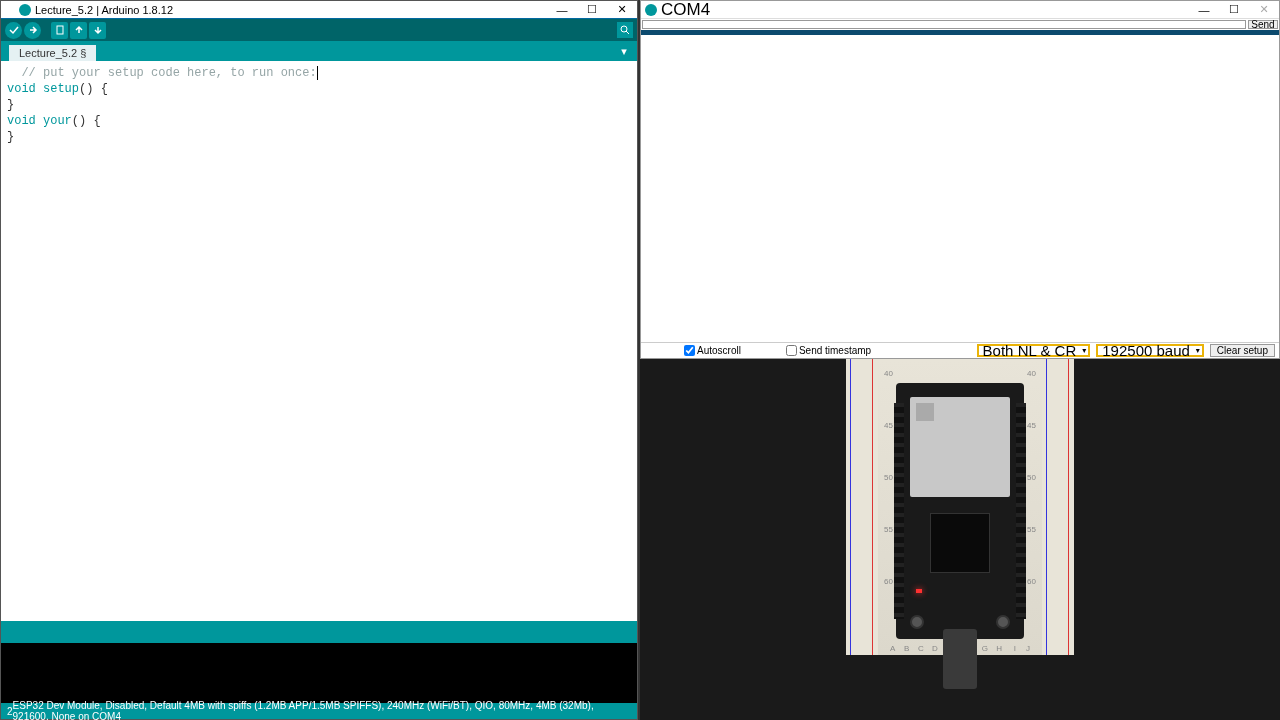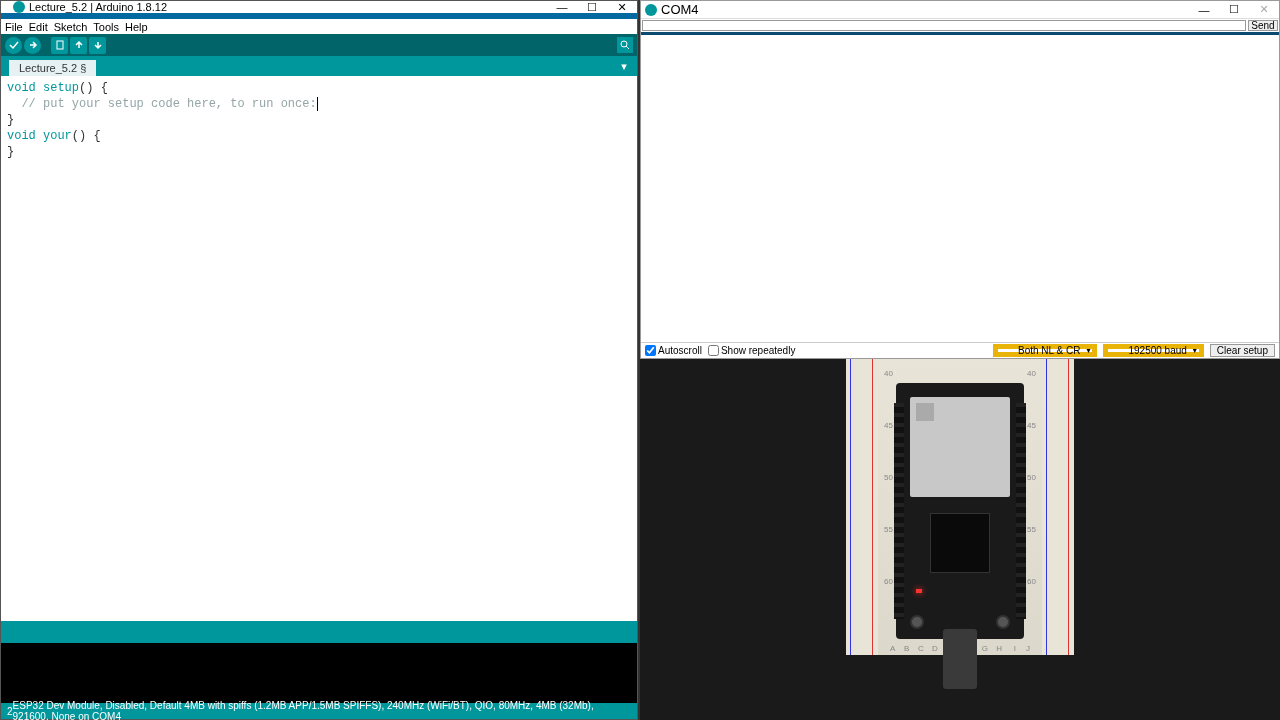--- a/index.html
+++ b/index.html
@@ -1,20 +1,20 @@
 <!DOCTYPE html>
 <html><head>
 <meta charset="utf-8">
 <style>
 * { margin: 0; padding: 0; box-sizing: border-box; }
 body { font-family: Arial, sans-serif; font-size: 11px; background: #333; width: 1280px; height: 720px; overflow: hidden; position: relative; }
 
 
 .arduino-window { position: absolute; left: 0; top: 0; width: 638px; height: 720px; background: #fff; display: flex; flex-direction: column; border: 1px solid #555; }
-.arduino-titlebar { height: 18px; background: #fff; display: flex; align-items: center; padding-left: 12px; border-bottom: 6px solid #0369a1; }
+.arduino-titlebar { height: 18px; background: #fff; display: flex; align-items: center; padding-left: 18px; border-bottom: 1px solid #0369a1; }
 .arduino-icon { width: 12px; height: 12px; border-radius: 50%; background: #00979C; margin-right: 4px; }
 .arduino-title { flex: 1; color: #000; font-size: 11px; }
 .win-controls { display: flex; }
 .win-btn { width: 30px; height: 18px; display: flex; align-items: center; justify-content: center; font-size: 11px; cursor: pointer; }
 
 .menubar { height: 15px; background: #fff; display: flex; align-items: center; padding-left: 2px; gap: 2px; font-size: 11px; color: #000; }
 .menubar span { padding: 0 2px; cursor: pointer; }
 
 .toolbar { height: 22px; background: #006468; display: flex; align-items: center; padding: 2px 4px; gap: 2px; }
 .tb-btn { width: 17px; height: 17px; border-radius: 50%; background: #00979C; display: flex; align-items: center; justify-content: center; cursor: pointer; color: #fff; font-size: 9px; }
@@ -34,33 +34,33 @@
 .statusbar { height: 22px; background: #00979C; }
 .console { height: 60px; background: #000; }
 .bottombar { height: 16px; background: #00979C; display: flex; align-items: center; padding: 0 6px; color: #fff; font-size: 10px; }
 .bottom-left { }
 .bottom-right { margin-left: auto; }
 
 
 .serial-window { position: absolute; left: 640px; top: 0; width: 640px; height: 359px; background: #fff; border: 1px solid #999; display: flex; flex-direction: column; }
 .serial-titlebar { height: 18px; background: #fff; display: flex; align-items: center; padding-left: 4px; border-bottom: 1px solid #ddd; }
 .serial-icon { width: 12px; height: 12px; border-radius: 50%; background: #00979C; margin-right: 4px; }
-.serial-title { flex: 1; color: #000; font-size: 13px; }
-
-.serial-input-row { height: 16px; display: flex; border-bottom: 3px solid #0c4a6e; padding: 1px; gap: 2px; }
+.serial-title { flex: 1; color: #000; font-size: 17px; }
+
+.serial-input-row { height: 16px; display: flex; border-bottom: 5px solid #0c4a6e; padding: 1px; gap: 2px; }
 .serial-input { flex: 1; border: 1px solid #999; font-size: 10px; padding: 0 2px; }
 .send-btn { width: 30px; font-size: 10px; border: 1px solid #999; background: #efefef; cursor: pointer; display:flex; align-items:center; justify-content:center; }
 
 .serial-output { flex: 1; background: #fff; }
 
 .serial-bottom { height: 16px; display: flex; align-items: center; padding: 0 4px; gap: 6px; font-size: 10px; border-top: 1px solid #ccc; }
-.chk { display: flex; align-items: center; gap: 2px; }
+.chk { display: flex; align-items: center; gap: 2px; margin-left: 39px; }
 .chk input { width: 11px; height: 11px; }
 .serial-bottom-spacer { flex: 1; }
-.dropdown { border: 5px solid #eab308; font-size: 10px; padding: 0 12px 0 20px; background: #fff; position: relative; height: 13px; display:flex; align-items:center; }
+.dropdown { border: 2px solid #eab308; font-size: 15px; padding: 0 12px 0 4px; background: #fff; position: relative; height: 13px; display:flex; align-items:center; }
 .dropdown::after { content: '▾'; position: absolute; right: 2px; font-size: 8px; }
 .clear-btn { border: 1px solid #999; background: #efefef; padding: 0 6px; font-size: 10px; cursor: pointer; height:13px; display:flex; align-items:center; }
 
 
 .photo-area { position: absolute; left: 640px; top: 359px; width: 640px; height: 361px; background: #1a1a1a; display: flex; align-items: flex-start; justify-content: center; overflow:hidden; }
 .breadboard { width: 228px; height: 296px; background: linear-gradient(#e8e4d8, #dcd8cc); margin-top: 0; position: relative; border-radius: 0 0 3px 3px; }
 .power-rail { position: absolute; width: 32px; height: 100%; background: #e8e4d8; }
 .power-rail.left { left: 0; }
 .power-rail.right { right: 0; }
 .rail-line { position: absolute; width: 1px; height: 100%; }
@@ -102,27 +102,20 @@
   <div class="arduino-titlebar">
     <div class="arduino-icon"></div>
     <div class="arduino-title">Lecture_5.2 | Arduino 1.8.12</div>
     <div class="win-controls">
       <div class="win-btn">—</div>
       <div class="win-btn">☐</div>
       <div class="win-btn close">✕</div>
     </div>
   </div>
 
-  <div class="menubar">
-    <span>File</span>
-    <span>Edit</span>
-    <span>Sketch</span>
-    <span>Tools</span>
-    <span>Help</span>
-  </div>
 
   <div class="toolbar">
     <div class="tb-btn">
         <svg width="10" height="10" viewBox="0 0 10 10">
           <path d="M1 5 L4 8 L9 2" stroke="#fff" stroke-width="1.5" fill="none"></path>
         </svg>
       </div>
     <div class="tb-btn">
         <svg width="10" height="10" viewBox="0 0 10 10">
           <path d="M2 5 L8 5 M5 2 L8 5 L5 8" stroke="#fff" stroke-width="1.5" fill="none"></path>
@@ -152,22 +145,22 @@
         </svg>
       </div>
   </div>
 
   <div class="tabbar">
     <div class="tab">Lecture_5.2 §</div>
     <div class="tab-menu">▾</div>
   </div>
 
   <div class="editor">
+    <div class="editor-line"><span class="comment">  // put your setup code here, to run once:</span><span class="cursor-bar"></span></div>
     <div class="editor-line"><span class="kw">void</span><span class="kw"> setup</span><span>() {</span></div>
-    <div class="editor-line"><span class="comment">  // put your setup code here, to run once:</span><span class="cursor-bar"></span></div>
     <div class="editor-line"></div>
     <div class="editor-line">}</div>
     <div class="editor-line"></div>
     <div class="editor-line"><span class="kw">void</span><span class="kw"> your</span><span>() {</span></div>
     <div class="editor-line"></div>
     <div class="editor-line">}</div>
   </div>
 
   <div class="statusbar"></div>
   <div class="console"></div>
@@ -195,21 +188,21 @@
 
   <div class="serial-output"></div>
 
   <div class="serial-bottom">
     <label class="chk">
         <input type="checkbox" checked="" style="">
         <span>Autoscroll</span>
       </label>
     <label class="chk">
         <input type="checkbox" style="">
-        <span>Show repeatedly</span>
+        <span>Send timestamp</span>
       </label>
     <div class="serial-bottom-spacer"></div>
     <div class="dropdown">Both NL &amp; CR</div>
     <div class="dropdown">192500 baud</div>
     <div class="clear-btn">Clear setup</div>
   </div>
 </div>
 
 <div class="photo-area">
   <div class="breadboard">

